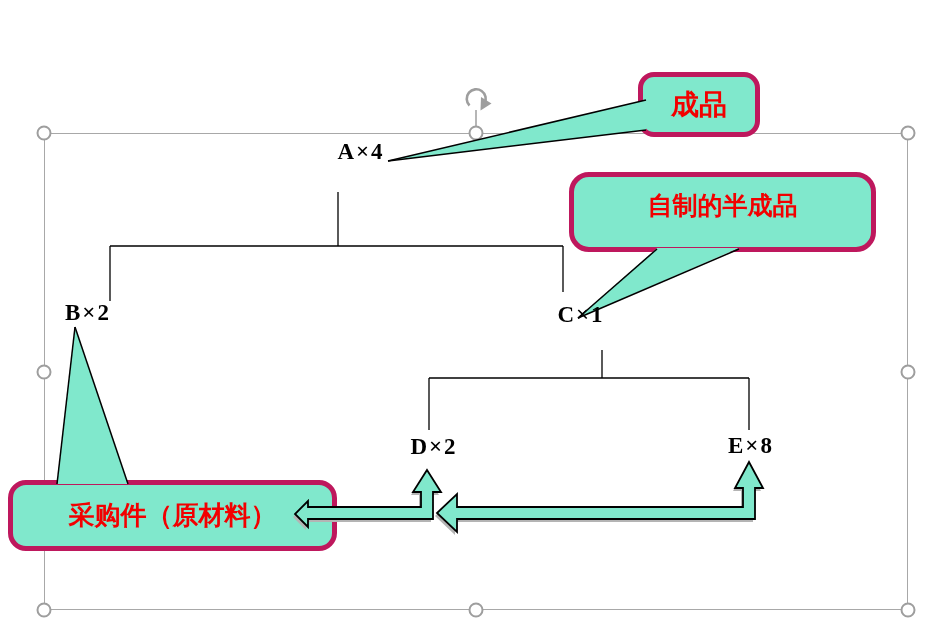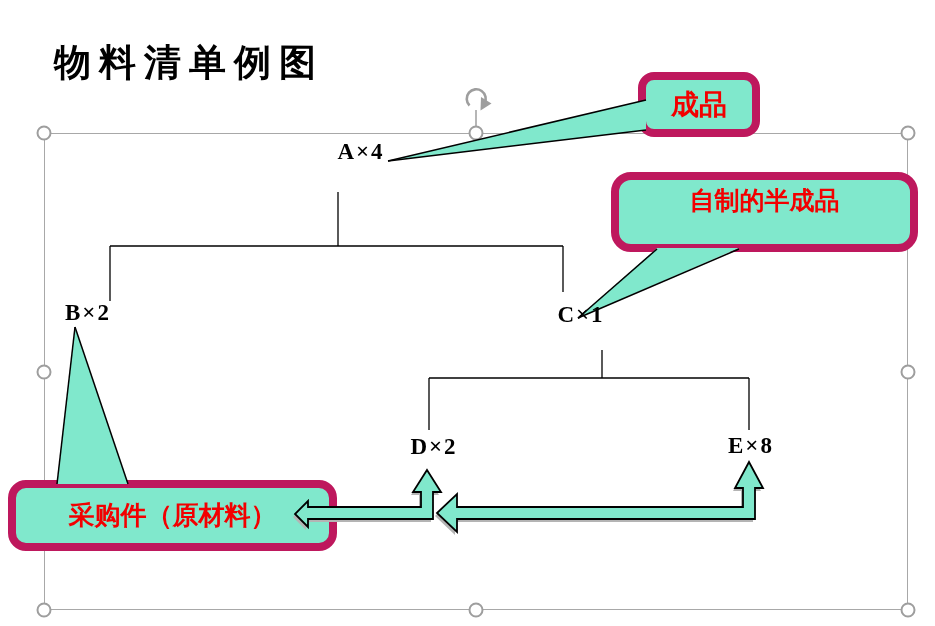--- a/index.html
+++ b/index.html
@@ -16,32 +16,32 @@
   .art { position:absolute; left:0; top:0; pointer-events:none; }
   .art.base { z-index:1; }
   .art.overlay { z-index:4; }
   .node {
     position:absolute; transform:translate(-50%,-50%);
     font-weight:bold; font-size:23px; letter-spacing:2px; color:#000;
     white-space:nowrap; z-index:5;
   }
   .callout {
     position:absolute; z-index:3;
-    background:#80e8cc; border:8px solid #be185d;
+    background:#80e8cc; border:5px solid #be185d;
     display:flex; align-items:center; justify-content:center;
     color:#f20000; white-space:nowrap;
   }
   .callout .txt { font-weight:600; }
   #callout-finished {
     left:638px; top:72px; width:122px; height:65px; border-radius:16px;
     font-size:28px;
   }
   #callout-semi {
-    left:611px; top:172px; width:307px; height:80px; border-radius:20px;
-    font-size:25px; align-items:flex-start; padding-top:4px;
+    left:569px; top:172px; width:307px; height:80px; border-radius:20px;
+    font-size:25px; align-items:flex-start; padding-top:12px;
   }
   #callout-purchased {
     left:8px; top:480px; width:329px; height:71px; border-radius:18px;
     font-size:26px;
   }
 </style>
 </head>
 <body>
 
 <div class="slide">
@@ -72,21 +72,20 @@
       <line x1="110" y1="246" x2="563" y2="246"></line>
       <line x1="110" y1="246" x2="110" y2="301"></line>
       <line x1="563" y1="246" x2="563" y2="292"></line>
       <line x1="602" y1="350" x2="602" y2="378"></line>
       <line x1="429" y1="378" x2="749" y2="378"></line>
       <line x1="429" y1="378" x2="429" y2="430"></line>
       <line x1="749" y1="378" x2="749" y2="430"></line>
     </g>
   </svg>
 
-  <div class="title">物料清单例图</div>
 
   <div class="callout" id="callout-finished">
     <span class="txt">成品</span>
   </div>
   <div class="callout" id="callout-semi">
     <span class="txt">自制的半成品</span>
   </div>
   <div class="callout" id="callout-purchased">
     <span class="txt">采购件（原材料）</span>
   </div>

